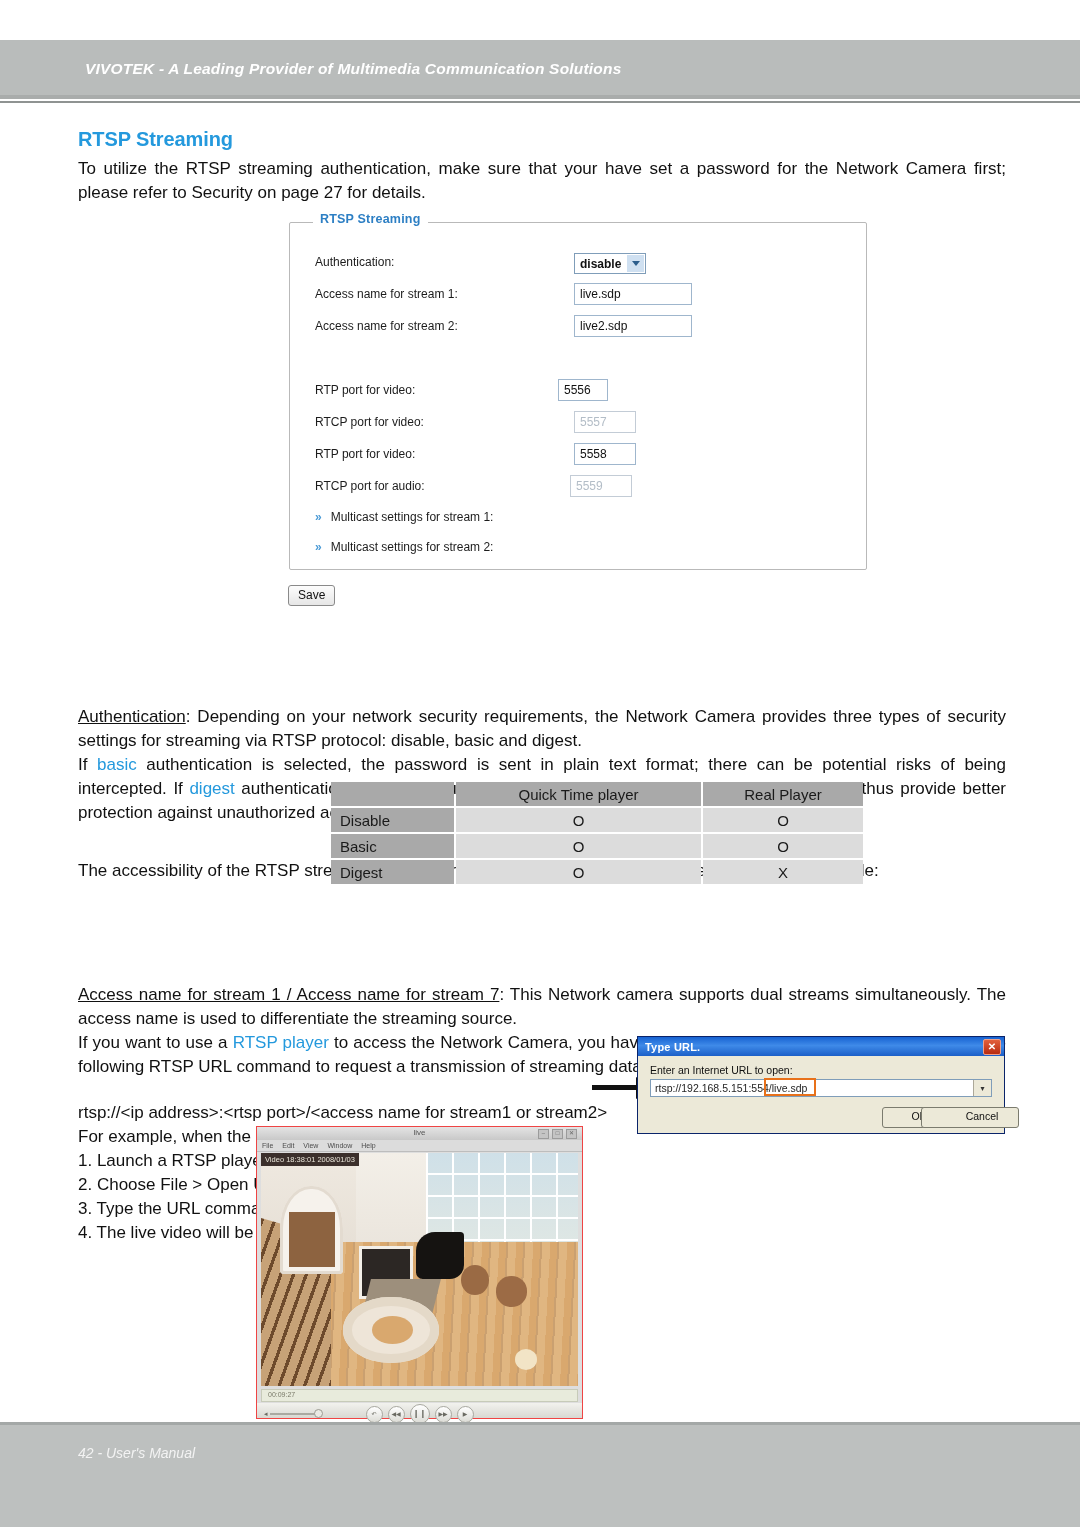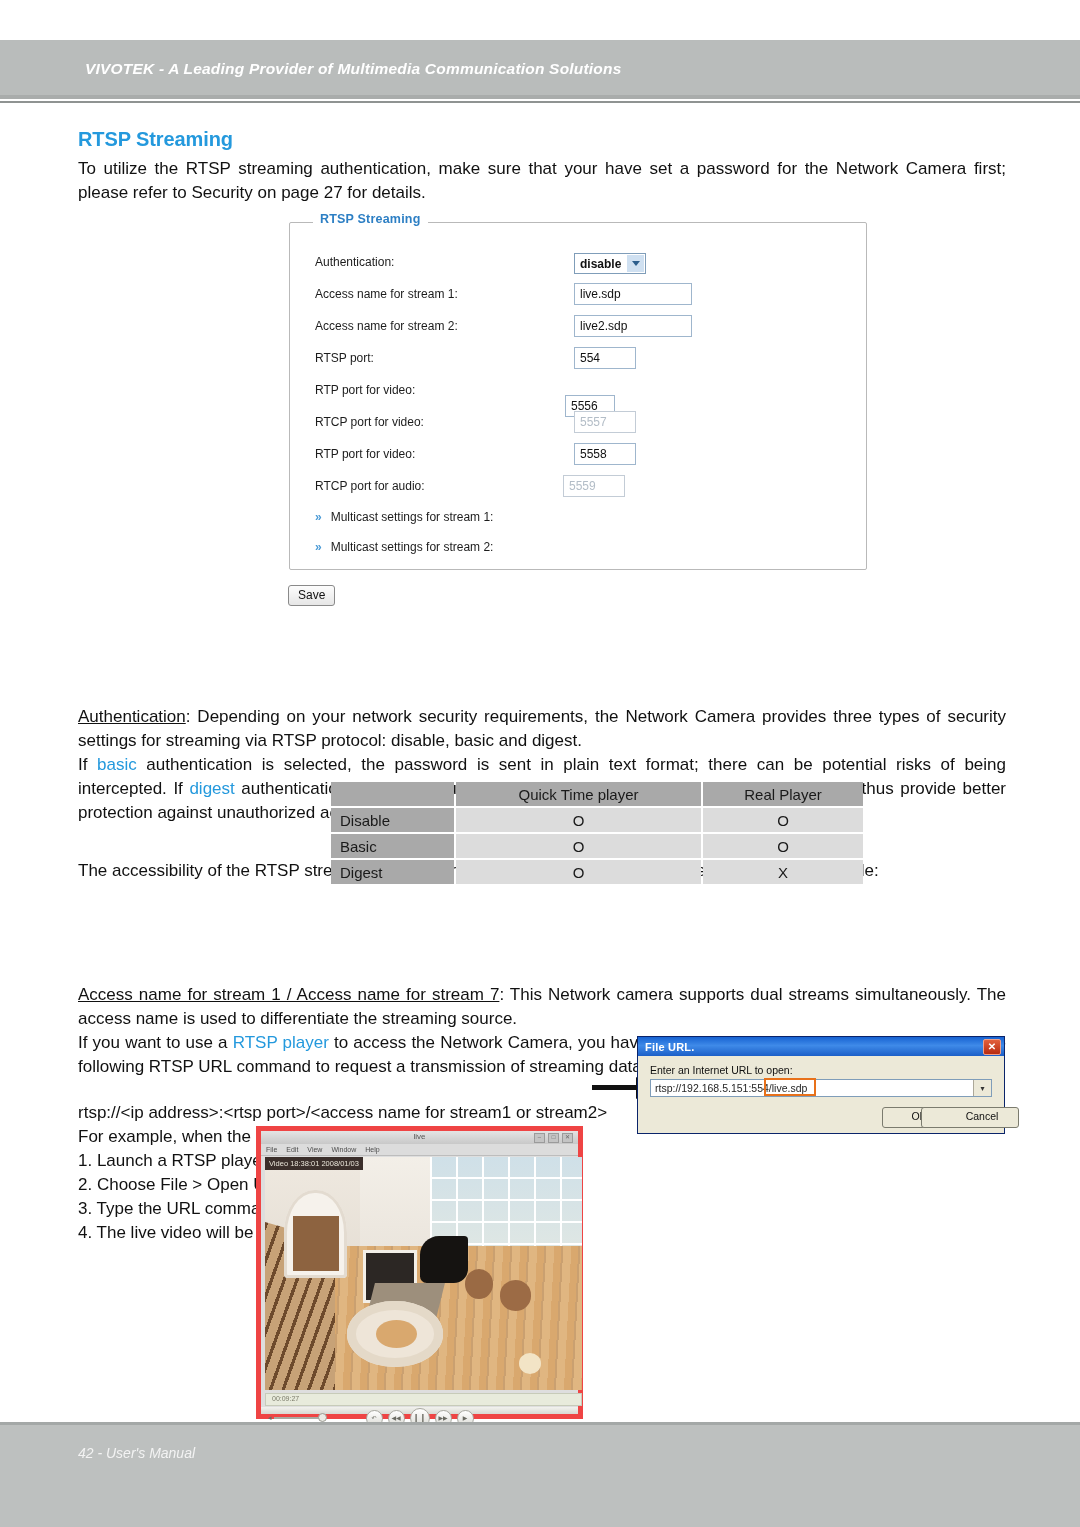--- a/index.html
+++ b/index.html
@@ -154,21 +154,21 @@
   .arrow-line { position:absolute; left:592px; top:1085px; width:48px; height:5px; background:#111; }
   .arrow-head {
     position:absolute; left:636px; top:1077px; width:0; height:0;
     border-top:11px solid transparent; border-bottom:11px solid transparent;
     border-left:17px solid #111;
   }
 
   
   .player {
     position:absolute; left:256px; top:1126px; width:327px; height:293px;
-    border:5px solid #ef4444; background:#dedede; box-sizing:border-box;
+    border:1px solid #ef4444; background:#dedede; box-sizing:border-box;
   }
   .pl-titlebar {
     position:absolute; left:0; top:0; right:0; height:13px;
     background:linear-gradient(#e4e4e4,#c8c8c8);
     border-bottom:1px solid #b4b4b4;
   }
   .pl-title {
     position:absolute; left:0; right:0; top:1px; text-align:center;
     font-size:8px; color:#555;
   }
@@ -317,43 +317,39 @@
   <div class="row" style="top:63px;width:540px">
     <span class="row-label">Access name for stream 1:</span>
     <input class="field" style="left: 259px; top: -2px; width: 118px;" value="live.sdp">
   </div>
 
   <div class="row" style="top:95px;width:540px">
     <span class="row-label">Access name for stream 2:</span>
     <input class="field" style="left: 259px; top: -2px; width: 118px;" value="live2.sdp">
   </div>
 
-  <div class="row" style="top:127px;width:540px">
-    <span class="row-label">RTSP port:</span>
-    <input class="field" style="left: 259px; top: -2px; width: 62px;" value="554">
-  </div>
 
   <div class="row" style="top:159px;width:540px">
     <span class="row-label">RTP port for video:</span>
-    <input class="field" style="left: 250px; top: -2px; width: 50px; margin-top: 16px;" value="5556">
+    <input class="field" style="left: 243px; top: -2px; width: 50px;" value="5556">
   </div>
 
   <div class="row" style="top:191px;width:540px">
     <span class="row-label">RTCP port for video:</span>
     <input class="field dim" style="left: 259px; top: -2px; width: 62px;" readonly="" value="5557">
   </div>
 
   <div class="row" style="top:223px;width:540px">
     <span class="row-label">RTP port for video:</span>
     <input class="field" style="left: 259px; top: -2px; width: 62px;" value="5558">
   </div>
 
   <div class="row" style="top:255px;width:540px">
     <span class="row-label">RTCP port for audio:</span>
-    <input class="field dim" style="left: 248px; top: -2px; width: 62px;" readonly="" value="5559">
+    <input class="field dim" style="left: 255px; top: -2px; width: 62px;" readonly="" value="5559">
   </div>
 
   <div class="mc-row" style="top:288px">
     <span class="mc-arrow">»</span><span>Multicast settings for stream 1:</span>
   </div>
   <div class="mc-row" style="top:318px">
     <span class="mc-arrow">»</span><span>Multicast settings for stream 2:</span>
   </div>
 </div>
 
@@ -382,21 +378,21 @@
     <td class="cell">X</td>
   </tr>
 </tbody>
   </table>
 
 <div class="arrow-line"></div>
 <div class="arrow-head"></div>
 
 <div class="dialog">
   <div class="dlg-title">
-    <span class="dlg-title-text">File URL.</span>
+    <span class="dlg-title-text">Type URL.</span>
     <span class="dlg-close">✕</span>
   </div>
   <div class="dlg-label">Enter an Internet URL to open:</div>
   <div class="dlg-input">
     <span class="dlg-input-text">rtsp://192.168.5.151:554/live.sdp</span>
     <span class="dlg-input-hl"></span>
     <span class="dlg-combo-btn" style="font-size:8px;color:#333">▾</span>
   </div>
   <div class="dlg-btn ok">OK</div>
   <div class="dlg-btn cancel">Cancel</div>

